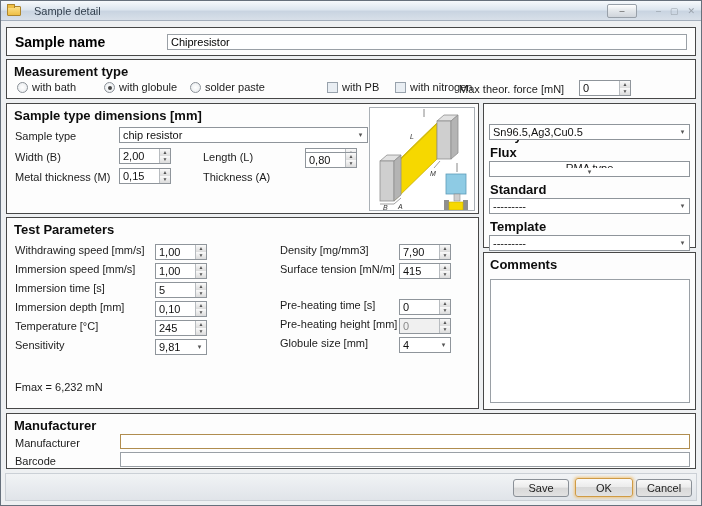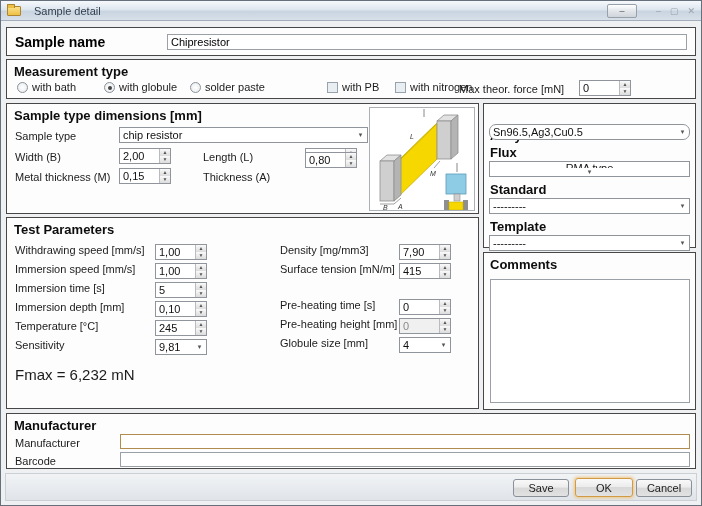--- a/index.html
+++ b/index.html
@@ -53,21 +53,21 @@
   
   #sample-box .row { display: flex; align-items: center; height: 100%; padding: 0 8px; }
   .sample-label { font-weight: bold; font-size: 14px; width: 152px; color: #000000; }
   #sample-box .text-input { flex: 1; }
 
   
   .tp-col { position: absolute; }
   .tp-row { display: flex; justify-content: space-between; align-items: flex-start; height: 19px; }
   .tp-row .spin, .tp-row .combo { width: 52px; flex: none; }
   .tp-gap { height: 17px; }
-  .fmax { font-size: 15px; color: #1c1c1c; margin-top: 8px; }
+  .fmax { font-size: 11px; color: #1c1c1c; margin-top: 23px; }
 
   
   #alloy-box .gbox-title, #comments-box .gbox-title { padding-left: 6px; }
   .rp-combo { position: absolute; left: 5px; width: 201px; }
 
   
   #comments-box textarea { position: absolute; left: 6px; top: 26px; width: 200px; height: 124px;
     border: 1px solid #9aa0a6; resize: none; font-family: inherit; font-size: 11px; outline: none; background:#fff; }
 
   
@@ -209,21 +209,21 @@
         <rect x="84" y="86" width="6" height="7" fill="#cfcfcf" stroke="#8f8f8f" stroke-width="0.6"></rect>
         <rect x="74" y="92" width="5" height="10" fill="#8f8f8f"></rect>
         <rect x="93" y="92" width="5" height="10" fill="#8f8f8f"></rect>
         <rect x="79" y="94" width="14" height="8" fill="#f6d800" stroke="#c8ae00" stroke-width="0.6"></rect>
       </svg>
     </div>
   </div>
 
   <div class="gbox" id="alloy-box" style="left:482px; top:102px; width:213px; height:145px;">
     <div class="gbox-title" style="padding-top:0;margin-top:24px;">Alloy</div>
-    <div class="combo rp-combo" style="top:20px;border-radius:7px;">
+    <div class="combo rp-combo" style="top:20px;">
       <span class="val">Sn96.5,Ag3,Cu0.5</span>
       <span class="arrow">▾</span>
     </div>
     <div class="gbox-title" style="padding-top:0; position:absolute; top:41px;">Flux</div>
     <div class="combo rp-combo" style="top:57px;flex-direction:column;">
       <span class="val">RMA type</span>
       <span class="arrow">▾</span>
     </div>
     <div class="gbox-title" style="padding-top:0; position:absolute; top:78px;">Standard</div>
     <div class="combo rp-combo" style="top:94px;">

